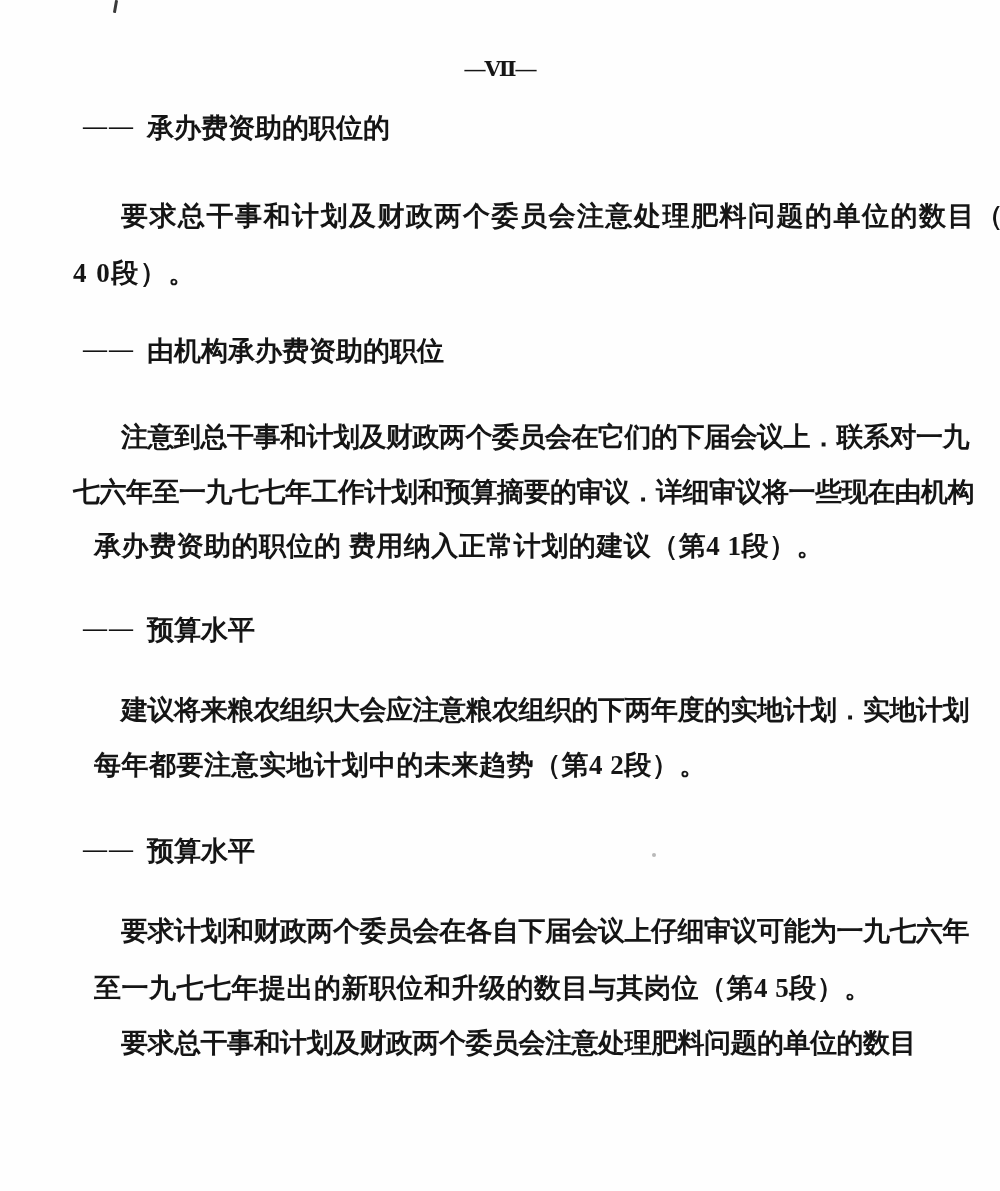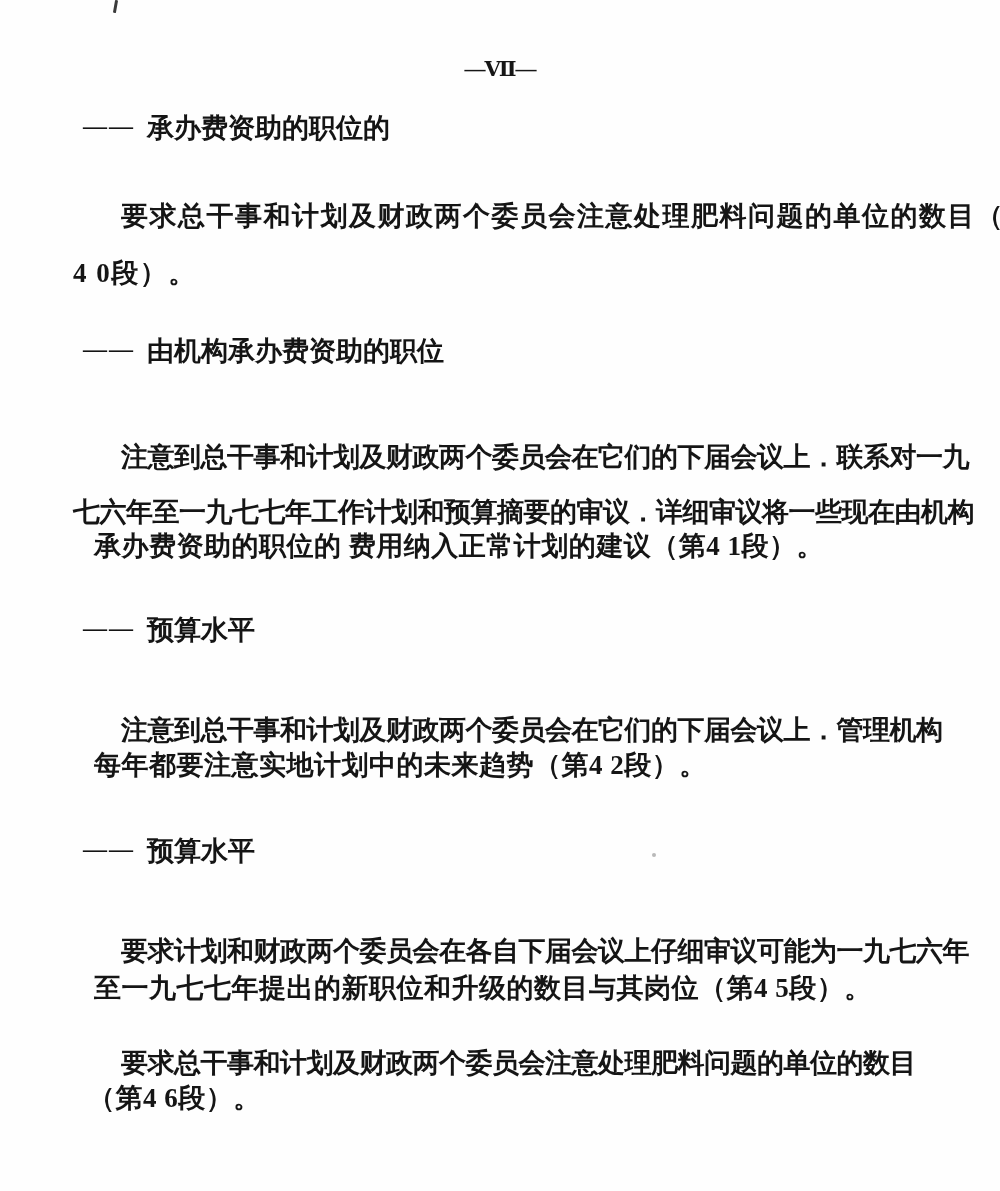--- a/index.html
+++ b/index.html
@@ -47,21 +47,21 @@
     font-size:27px;
     font-weight:700;
     line-height:32px;
     letter-spacing:0px;
     color:#151515;
   }
   .indent{left:121px;}
   .cont{left:73px;}
   .sp1{letter-spacing:1.5px;}
   .sp05{letter-spacing:0.5px;margin-left:21px;}
-  .tight{letter-spacing:-0.5px;margin-top:20px;}
+  .tight{letter-spacing:-0.5px;}
   .paren-left{left:67px;}
   .artifact-tick{
     position:absolute;
     left:114px;top:0px;
     width:3px;height:13px;
     background:#3a3a3a;
     transform:rotate(10deg);
     border-radius:1px;
   }
   .speck{
@@ -94,25 +94,24 @@
     <span class="htext">由机构承办费资助的职位</span>
   </div>
   <div class="line indent tight" style="top:421px">注意到总干事和计划及财政两个委员会在它们的下届会议上．联系对一九</div>
   <div class="line cont tight" style="top:476px">七六年至一九七七年工作计划和预算摘要的审议．详细审议将一些现在由机构</div>
   <div class="line cont sp05" style="top:530px">承办费资助的职位的 费用纳入正常计划的建议（第4 1段）。</div>
 
   <div class="heading" style="top:614px">
     <span class="marker">— —</span>
     <span class="htext">预算水平</span>
   </div>
-  <div class="line indent tight" style="top:694px">注意到总干事和计划及财政两个委员会在它们的下届会议上．管理机构</div>
+  <div class="line indent tight" style="top:694px">建议将来粮农组织大会应注意粮农组织的下两年度的实地计划．实地计划</div>
   <div class="line cont sp05" style="top:749px">每年都要注意实地计划中的未来趋势（第4 2段）。</div>
 
   <div class="heading" style="top:835px">
     <span class="marker">— —</span>
     <span class="htext">预算水平</span>
   </div>
   <div class="line indent tight" style="top:915px">要求计划和财政两个委员会在各自下届会议上仔细审议可能为一九七六年</div>
   <div class="line cont sp05" style="top:972px">至一九七七年提出的新职位和升级的数目与其岗位（第4 5段）。</div>
   <div class="line indent tight" style="top:1027px">要求总干事和计划及财政两个委员会注意处理肥料问题的单位的数目</div>
-  <div class="line paren-left sp05" style="top:1082px">（第4 6段）。</div>
 
 </div>
 
 </body></html>

